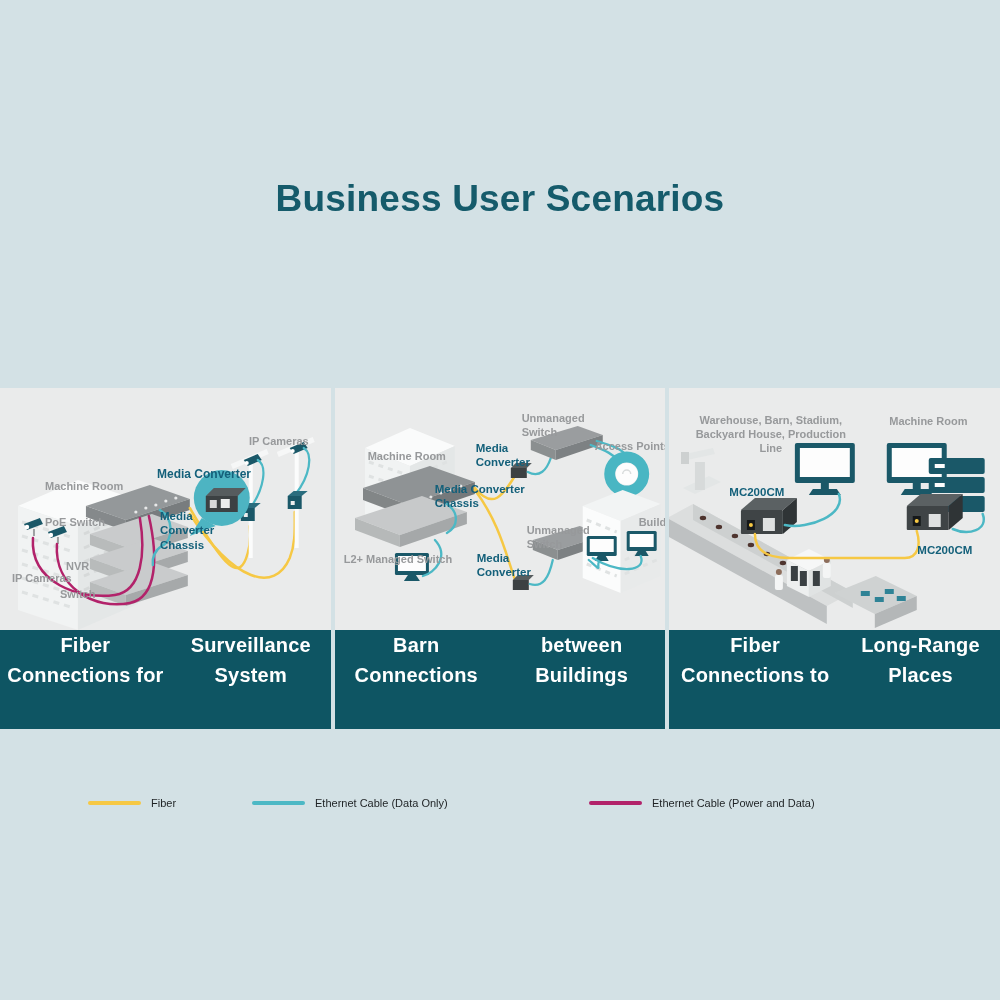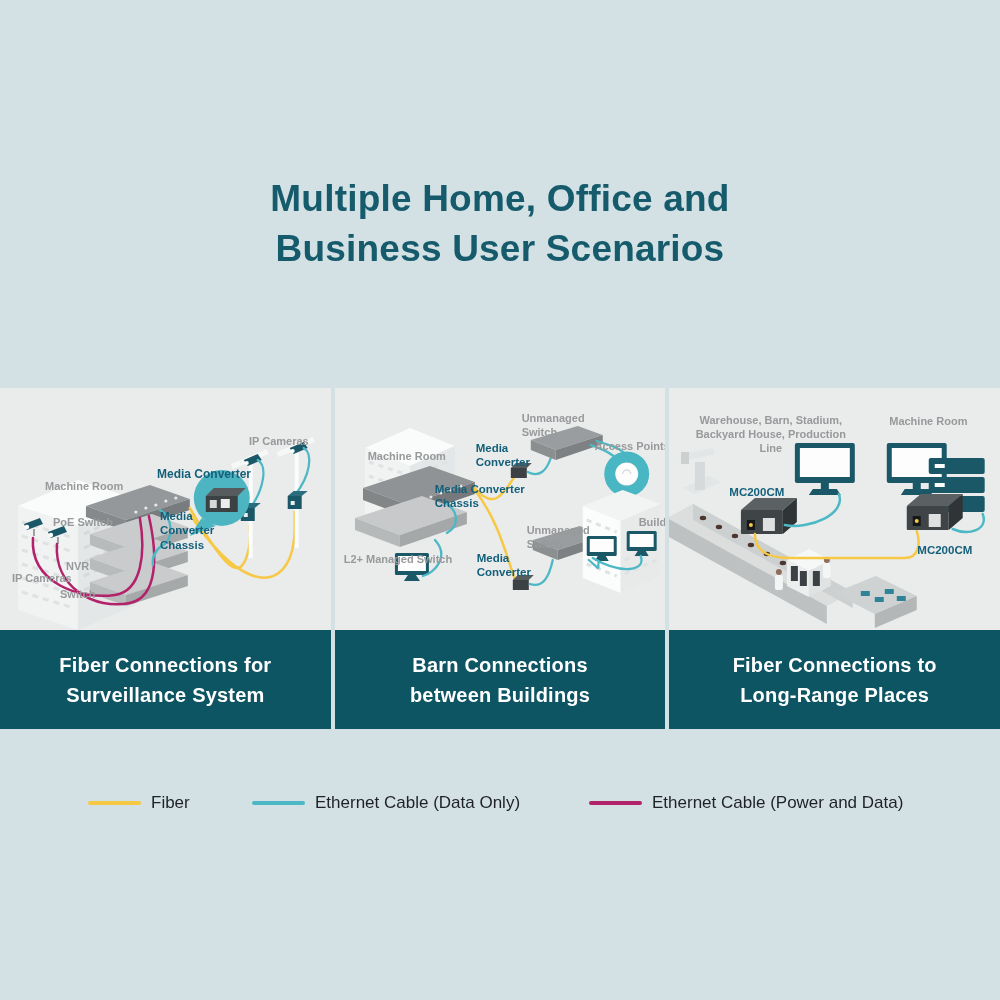--- a/index.html
+++ b/index.html
@@ -9,40 +9,39 @@
   .title { position:absolute; top:174px; left:0; width:1000px; text-align:center;
            font-size:37px; font-weight:600; line-height:50px; letter-spacing:0.2px; }
 
   .scenes { position:absolute; top:388px; left:0; width:1000px; height:242px;
             display:flex; gap:4px; }
   .scene  { flex:1; background:#EAEBEB; position:relative; overflow:hidden; }
   .scene svg { position:absolute; inset:0; width:100%; height:100%; }
 
   .captions { position:absolute; top:630px; left:0; width:1000px; height:99px;
               display:flex; gap:4px; }
-  .caption  { flex:1; background:#0E5563; color:#FFFFFF; display:flex; flex-direction:column;
-              align-items:center; justify-content:center; font-size:20px; font-weight:700;
+  .caption  { flex:1; background:#0E5563; color:#FFFFFF; display:flex; 
+              justify-content:center; font-size:20px; font-weight:700;
               line-height:30px; text-align:center; letter-spacing:0.2px; }
 
   .lbl { position:absolute; font-size:11px; font-weight:700; color:#97999B; line-height:1.25; }
   .lbl.teal { color:#14607A; font-weight:700; font-size:11.5px; }
   .lbl.small { font-size:11px; }
   .lbl.center { text-align:center; }
   .nowrap { white-space:nowrap; }
 
   .legend { position:absolute; top:793px; left:0; width:1000px; height:20px; }
   .legend-item { position:absolute; display:flex; align-items:center; gap:10px; height:20px; }
   .legend-swatch { width:53px; height:4px; border-radius:2px; flex:0 0 auto; }
-  .legend-label { font-size:17px; color:#1E2224; white-space:nowrap; }
+  .legend-label { font-size:11px; color:#1E2224; white-space:nowrap; }
 </style>
 </head>
 <body style="background: rgb(211, 225, 229);">
 
 <div class="title" style="color: rgb(21, 91, 107);">
-  <div>Multiple Home, Office and</div>
   <div>Business User Scenarios</div>
 </div>
 
 <div class="scenes">
 
   <div class="scene">
     <svg viewBox="0 0 331 242" preserveAspectRatio="none">
 
       <g>
         <polygon points="18,118 78,92 138,112 78,138" fill="#FAFBFB"></polygon>
@@ -152,21 +151,21 @@
         <polygon points="206,108 214,100 246,100 238,108" fill="#565C5E"></polygon>
         <rect x="206" y="108" width="32" height="16" fill="#3C4143"></rect>
         <rect x="210" y="112" width="7" height="8" fill="#D7D9D9"></rect>
         <rect x="221" y="111" width="9" height="9" fill="#ECEDED"></rect>
       </g>
     </svg>
     <div class="lbl nowrap" style="left:45px; top:92px;">Machine Room</div>
     <div class="lbl nowrap" style="left:249px; top:47px;">IP Cameras</div>
     <div class="lbl teal nowrap" style="left:157px; top:79px; font-size:12px;">Media Converter</div>
     <div class="lbl teal" style="left:160px; top:121px; width:74px;">Media Converter Chassis</div>
-    <div class="lbl nowrap" style="left:45px; top:128px;margin-left:8px;">PoE Switch</div>
+    <div class="lbl nowrap" style="left:45px; top:128px;">PoE Switch</div>
     <div class="lbl nowrap" style="left:60px; top:156px;margin-top:44px;">Switch</div>
     <div class="lbl nowrap" style="left:66px; top:172px;">NVR</div>
     <div class="lbl nowrap" style="left:12px; top:184px;">IP Cameras</div>
   </div>
 
   <div class="scene">
     <svg viewBox="0 0 331 242" preserveAspectRatio="none">
 
       <g>
         <polygon points="30,60 75,40 120,58 75,78" fill="#FAFBFB"></polygon>

